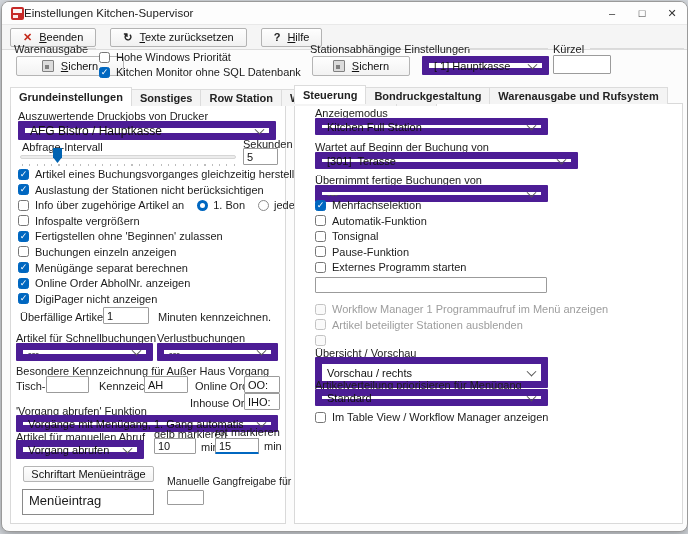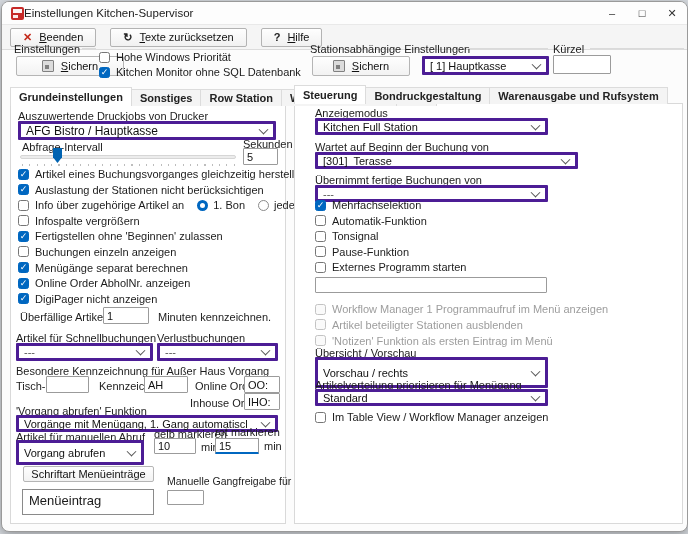--- a/index.html
+++ b/index.html
@@ -24,21 +24,21 @@
   
   .lbl{position:absolute;font-size:11px;color:#1c1c1c;white-space:nowrap;}
   .lbl.small{font-size:10.5px;}
   .grp-line{position:absolute;height:1px;background:#dadada;}
   .btn{position:absolute;box-sizing:border-box;border:1px solid #b5b5b5;background:linear-gradient(#fefefe,#f2f2f2);border-radius:2px;font-size:11px;color:#111;display:flex;align-items:center;justify-content:center;gap:7px;}
   .disk{width:10px;height:10px;border:1px solid #808080;background:#dcdcdc;border-radius:1px;position:relative;flex:none;}
   .disk::before{content:"";position:absolute;left:2px;top:4px;width:4px;height:4px;background:#808080;}
   .txt{position:absolute;box-sizing:border-box;border:1px solid #9b9b9b;border-radius:1px;background:#fff;font-family:"Liberation Sans",sans-serif;font-size:11px;color:#111;padding:0 3px;outline:none;}
   .txt.focused{border-bottom:2px solid #0067c0;}
   .txt.flow{position:static;width:100%;height:16px;display:block;}
-  .combo{position:absolute;box-sizing:border-box;border:3px solid #4c1d95;border-radius:1px;background:#fff;display:flex;align-items:center;padding:0 28px 0 5px;font-size:11px;color:#111;}
+  .combo{position:absolute;box-sizing:border-box;border:7px solid #4c1d95;border-radius:1px;background:#fff;display:flex;align-items:center;padding:0 28px 0 5px;font-size:11px;color:#111;}
   .combo.big{font-size:12px;}
   .combo .val{white-space:pre;overflow:hidden;}
   .chev{position:absolute;right:6px;top:50%;width:6px;height:6px;border-right:1.5px solid #555;border-bottom:1.5px solid #555;transform:translateY(-70%) rotate(45deg);}
 
   
   .tabs{position:absolute;display:flex;align-items:flex-end;height:19px;z-index:2;}
   .tab{box-sizing:border-box;height:17px;display:flex;align-items:center;padding:0 8px;font-size:11px;color:#222;background:#f4f4f4;border:1px solid #dcdcdc;border-bottom:none;margin-right:-1px;font-weight:bold;}
   .tab.active{height:19px;background:#fff;position:relative;z-index:3;}
   .page{position:absolute;background:#fff;border:1px solid #d9d9d9;box-sizing:border-box;}
 
@@ -83,21 +83,21 @@
     <span class="tbtn">
       <span class="ticon" style="color:#222;">↻</span>
       <span class="mn">Texte zurücksetzen</span>
     </span>
     <span class="tbtn">
       <span class="ticon" style="color:#222;">?</span>
       <span class="mn">Hilfe</span>
     </span>
   </div>
 
-  <div class="lbl" style="left:12px;top:41px;">Einstellungen</div>
+  <div class="lbl" style="left:12px;top:41px;">Warenausgabe</div>
   <div class="grp-line" style="left:80px;top:46px;width:14px;"></div>
   <div class="btn" style="left:14px;top:54px;width:108px;height:20px;">
     <span class="disk"></span>
     <span class="mn">Sichern</span>
   </div>
   <div class="checklist" style="left:97px;top:49px;">
       <div class="check-row">
         <span class="cb"></span>
         <span>Hohe Windows Priorität</span>
       </div>
@@ -201,21 +201,21 @@
 
   <div class="lbl" style="left:14px;top:403px;">'Vorgang abrufen' Funktion</div>
   <div class="combo" style="left:14px;top:413px;width:262px;height:17px;">
     <span class="val">Vorgänge mit Menügang, 1. Gang automatisch abrufen</span>
     <span class="chev"></span>
   </div>
 
   <div class="lbl" style="left:14px;top:429px;">Artikel für manuellen Abruf</div>
   <div class="lbl" style="left:152px;top:426px;">gelb markieren</div>
   <div class="lbl" style="left:213px;top:424px;">rot markieren</div>
-  <div class="combo" style="left:14px;top:438px;width:128px;height:25px;align-items:center;">
+  <div class="combo" style="left:14px;top:438px;width:128px;height:19px;align-items:center;">
     <span class="val">Vorgang abrufen</span>
     <span class="chev"></span>
   </div>
   <input class="txt" style="left: 152px; top: 436px; width: 42px; height: 16px;" value="10">
   <div class="lbl" style="left:199px;top:439px;">min</div>
   <input class="txt focused" style="left: 213px; top: 436px; width: 44px; height: 16px;" value="15">
   <div class="lbl" style="left:262px;top:438px;">min</div>
 
   <div class="btn" style="left:21px;top:464px;width:131px;height:16px;">
     <span>Schriftart Menüeinträge</span>
@@ -288,21 +288,20 @@
       <div class="check-row disabled">
         <span class="cb"></span>
         <span>Workflow Manager 1 Programmaufruf im Menü anzeigen</span>
       </div>
       <div class="check-row disabled">
         <span class="cb"></span>
         <span>Artikel beteiligter Stationen ausblenden</span>
       </div>
       <div class="check-row disabled">
         <span class="cb"></span>
-        <span>'Notizen' Funktion als ersten Eintrag im Menü</span>
       </div>
     </div>
 
   <div class="lbl" style="left:313px;top:345px;">Übersicht / Vorschau</div>
   <div class="combo" style="left:313px;top:355px;width:233px;height:31px;">
     <span class="val">Vorschau / rechts</span>
     <span class="chev"></span>
   </div>
   <div class="lbl" style="left:313px;top:377px;">Artikelverteilung priorisieren für Menügang</div>
   <div class="combo" style="left:313px;top:387px;width:233px;height:17px;">

